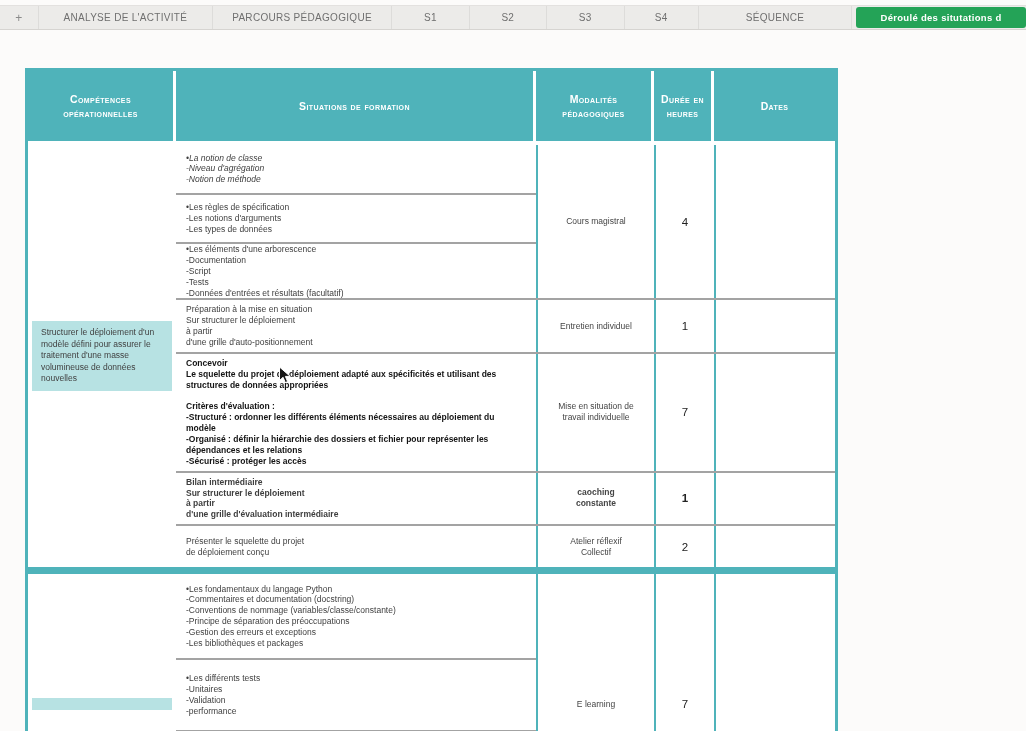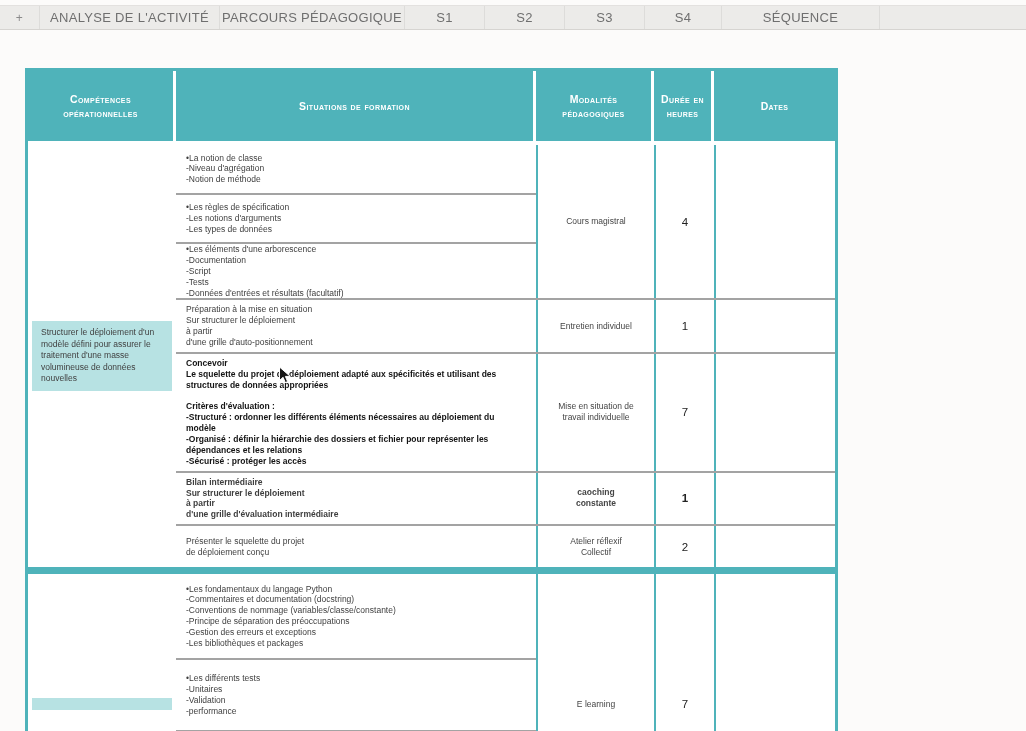--- a/index.html
+++ b/index.html
@@ -9,21 +9,21 @@
     background:#fcfbfa; font-family:"Liberation Sans", sans-serif;
   }
   
   #tabbar {
     position:absolute; top:5px; left:0; width:100%; height:25px;
     background:#ecebe9; border-top:1px solid #e3e1df; border-bottom:1px solid #d6d4d1;
     display:flex; align-items:stretch; overflow:hidden;
   }
   .tab {
     display:flex; align-items:center; justify-content:center;
-    font-size:13px; color:#6f6f6f; letter-spacing:0.3px;
+    font-size:10px; color:#6f6f6f; letter-spacing:0.3px;
     border-right:1px solid #dddcda; cursor:default; white-space:nowrap; overflow:hidden;
   }
   .tab-plus { width:40px; font-size:12px; color:#8a8a8a; }
   .tab-active {
     border:none; background:#24a357; color:#ffffff; font-weight:bold;
     font-size:9.5px; border-radius:3px; align-self:center; height:21px;
     margin-left:4px; width:170px; flex:none; justify-content:center;
   }
   
   #ftable {
@@ -67,21 +67,21 @@
     color:#454545; white-space:pre-line; padding:2px 4px;
   }
   .dur {
     width:60px; border-left:2px solid #4fb3ba; display:flex; align-items:center;
     justify-content:center; font-size:11.5px; color:#222222;
   }
   .dat { width:121px; border-left:2px solid #4fb3ba; }
   .section-sep { height:7px; background:#4fb3ba; }
 
   
-  .g1 { min-height:145px; } .g1 .sub:nth-child(1){ min-height:45px; }
+  .g1 { min-height:145px; } .g1 .sub:nth-child(1){ min-height:45px;font-style:italic; }
   .g1 .sub:nth-child(2){ min-height:44px; } .g1 .sub:nth-child(3){ min-height:56px; }
   .g2 { min-height:45px; }
   .g3 { min-height:108px; }
   .g4 { min-height:52px;font-weight:bold; }
   .g5 { min-height:43px; }
   .h1s { min-height:84px; }
   .h2s { min-height:62px; }
   .h3s { min-height:104px; }
   .s2row { min-height:260px; }
 
@@ -94,20 +94,21 @@
 
   <div id="tabbar">
     <div class="tab tab-plus">+</div>
     <div class="tab" style="width:180px">ANALYSE DE L'ACTIVITÉ</div>
     <div class="tab" style="width:185px">PARCOURS PÉDAGOGIQUE</div>
     <div class="tab" style="width:80px">S1</div>
     <div class="tab" style="width:80px">S2</div>
     <div class="tab" style="width:80px">S3</div>
     <div class="tab" style="width:77px">S4</div>
     <div class="tab" style="width:158px">SÉQUENCE</div>
+    <div class="tab tab-active">Déroulé des situtations d</div>
   </div>
 
   <div id="ftable">
     <div class="thead">
       <div class="th th-comp">Compétences opérationnelles</div>
       <div class="th th-sit">Situations de formation</div>
       <div class="th th-mod">Modalités pédagogiques</div>
       <div class="th th-dur">Durée en heures</div>
       <div class="th th-dates">Dates</div>
     </div>

